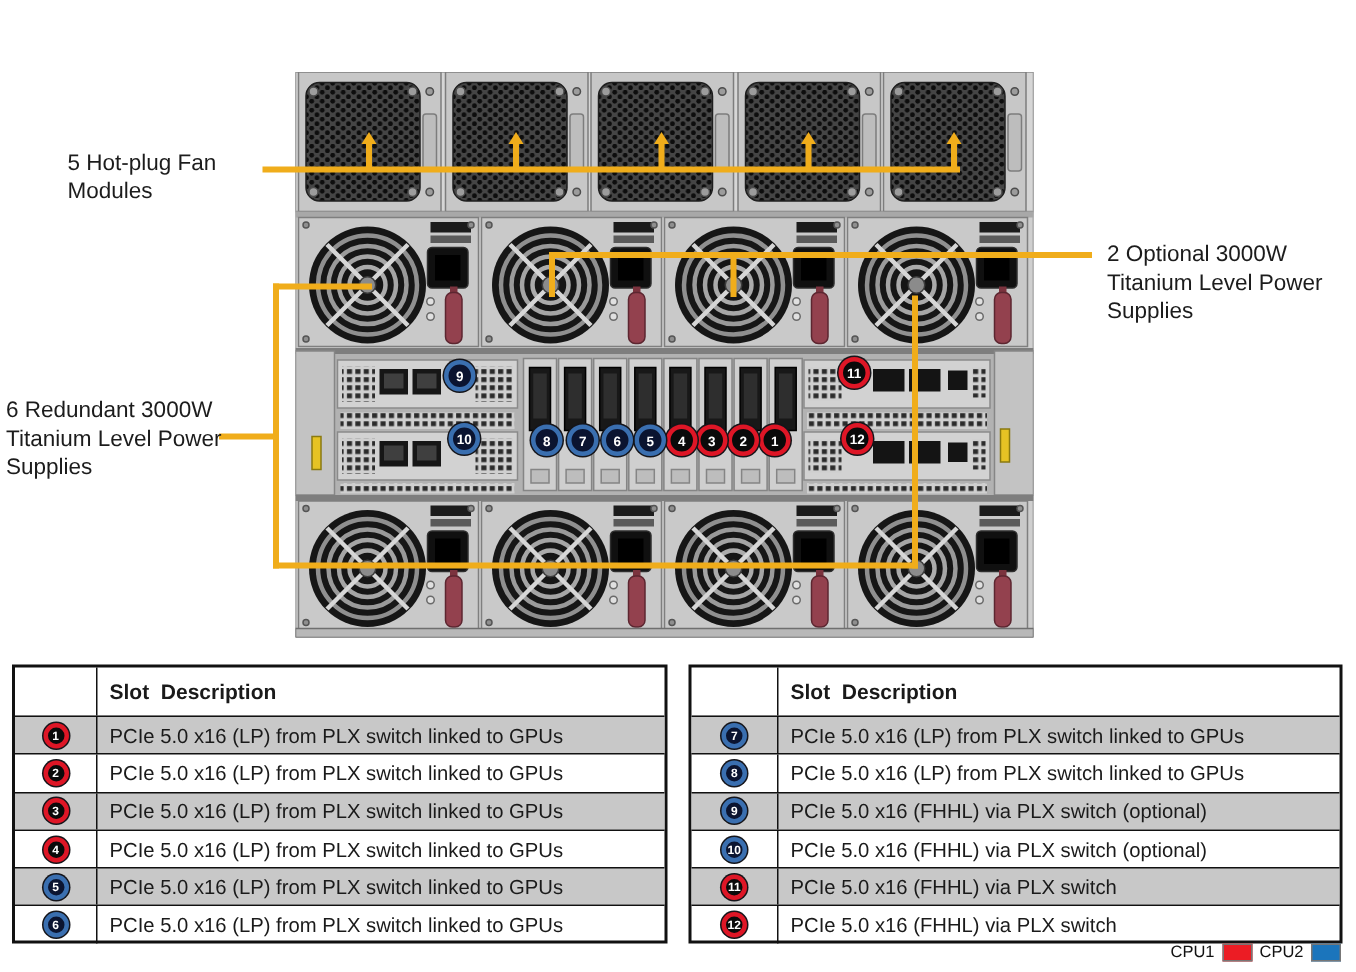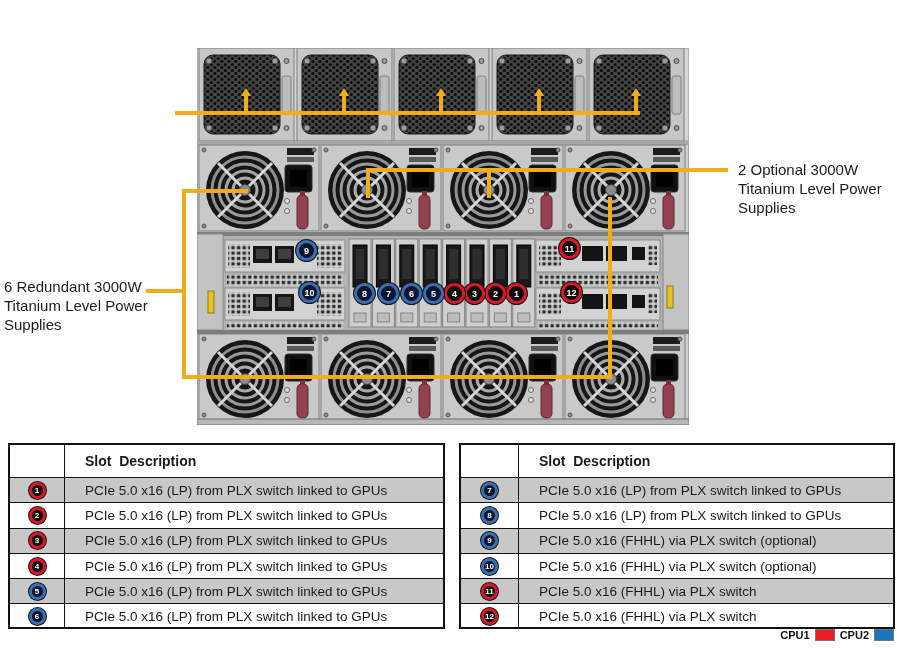--- a/index.html
+++ b/index.html
@@ -12,21 +12,21 @@
     position:absolute; top:4px; left:0; width:904px; text-align:center;
     font-style:italic; font-size:15px; color:#222;
   }
   
   .callout {
     position:absolute; font-size:15px; line-height:19px; color:#1c1c1c;
     white-space:pre-line;
   }
   .callout.fans      { left:45px;  top:99px;  }
   .callout.optional  { left:738px; top:160px; }
-  .callout.redundant { left:4px;   top:264px;margin-top:13px; }
+  .callout.redundant { left:4px;   top:264px; }
   
   .yl { position:absolute; background:#F0AD1B; }
   .arrow-up {
     position:absolute; width:0; height:0;
     border-left:5px solid transparent; border-right:5px solid transparent;
     border-bottom:8px solid #F0AD1B;
   }
   
   .chassis { position:absolute; left:197px; top:48px; width:492px; height:377px; }
   
@@ -48,34 +48,34 @@
   .t-header { display:flex; height:32px; align-items:stretch; }
   .t-row    { display:flex; height:25.3px; align-items:stretch; border-top:1px solid #111; }
   .t-row.gray { background:#c8c8c8; }
   .badge-col {
     width:55px; border-right:1.5px solid #111; display:flex;
     align-items:center; justify-content:center; flex:none;
   }
   .slot-table.right .badge-col { width:58px; }
   .desc-col {
     flex:1; display:flex; align-items:center; padding-left:8px;
-    font-size:13.5px; white-space:pre; overflow:hidden;margin-left:12px;
+    font-size:13.5px; white-space:pre; overflow:hidden;
   }
   .t-header .desc-col { font-size:14px; font-weight:bold; }
   .tbadge {
     width:17px; height:17px; border-radius:50%;
     display:flex; align-items:center; justify-content:center;
     font-size:8px; font-weight:bold; color:#fff; box-shadow:0 0 0 1px #15151a;
   }
   .tbadge.red  { background:#0a0a0a; border:3px solid #DE1626; }
   .tbadge.blue { background:#0b1430; border:3px solid #3A6FB0; }
   
   .legend {
     position:absolute; top:629px; right:10px; display:flex;
-    align-items:center; gap:5px; font-size:11px; font-weight:bold; color:#111;
+    align-items:center; gap:5px; font-size:11px; font-weight:normal; color:#111;
   }
   .swatch { width:20px; height:12px; display:inline-block; border:1px solid #777; }
   .swatch.red  { background:#EC1C24; }
   .swatch.blue { background:#1B75BC; }
 </style>
 </head>
 <body>
 
 <div class="page">
 
@@ -249,20 +249,22 @@
   <div class="dbadge blue" style="left:299px; top:282px;">
       <span>10</span>
     </div>
   <div class="dbadge red" style="left:559px; top:238px;">
       <span>11</span>
     </div>
   <div class="dbadge red" style="left:561px; top:282px;">
       <span>12</span>
     </div>
 
+  <div class="callout fans">5 Hot-plug Fan
+Modules</div>
   <div class="callout optional">2 Optional 3000W
 Titanium Level Power
 Supplies</div>
   <div class="callout redundant">6 Redundant 3000W
 Titanium Level Power
 Supplies</div>
 
   <div class="slot-table left">
     <div class="t-header">
       <div class="badge-col"></div>

